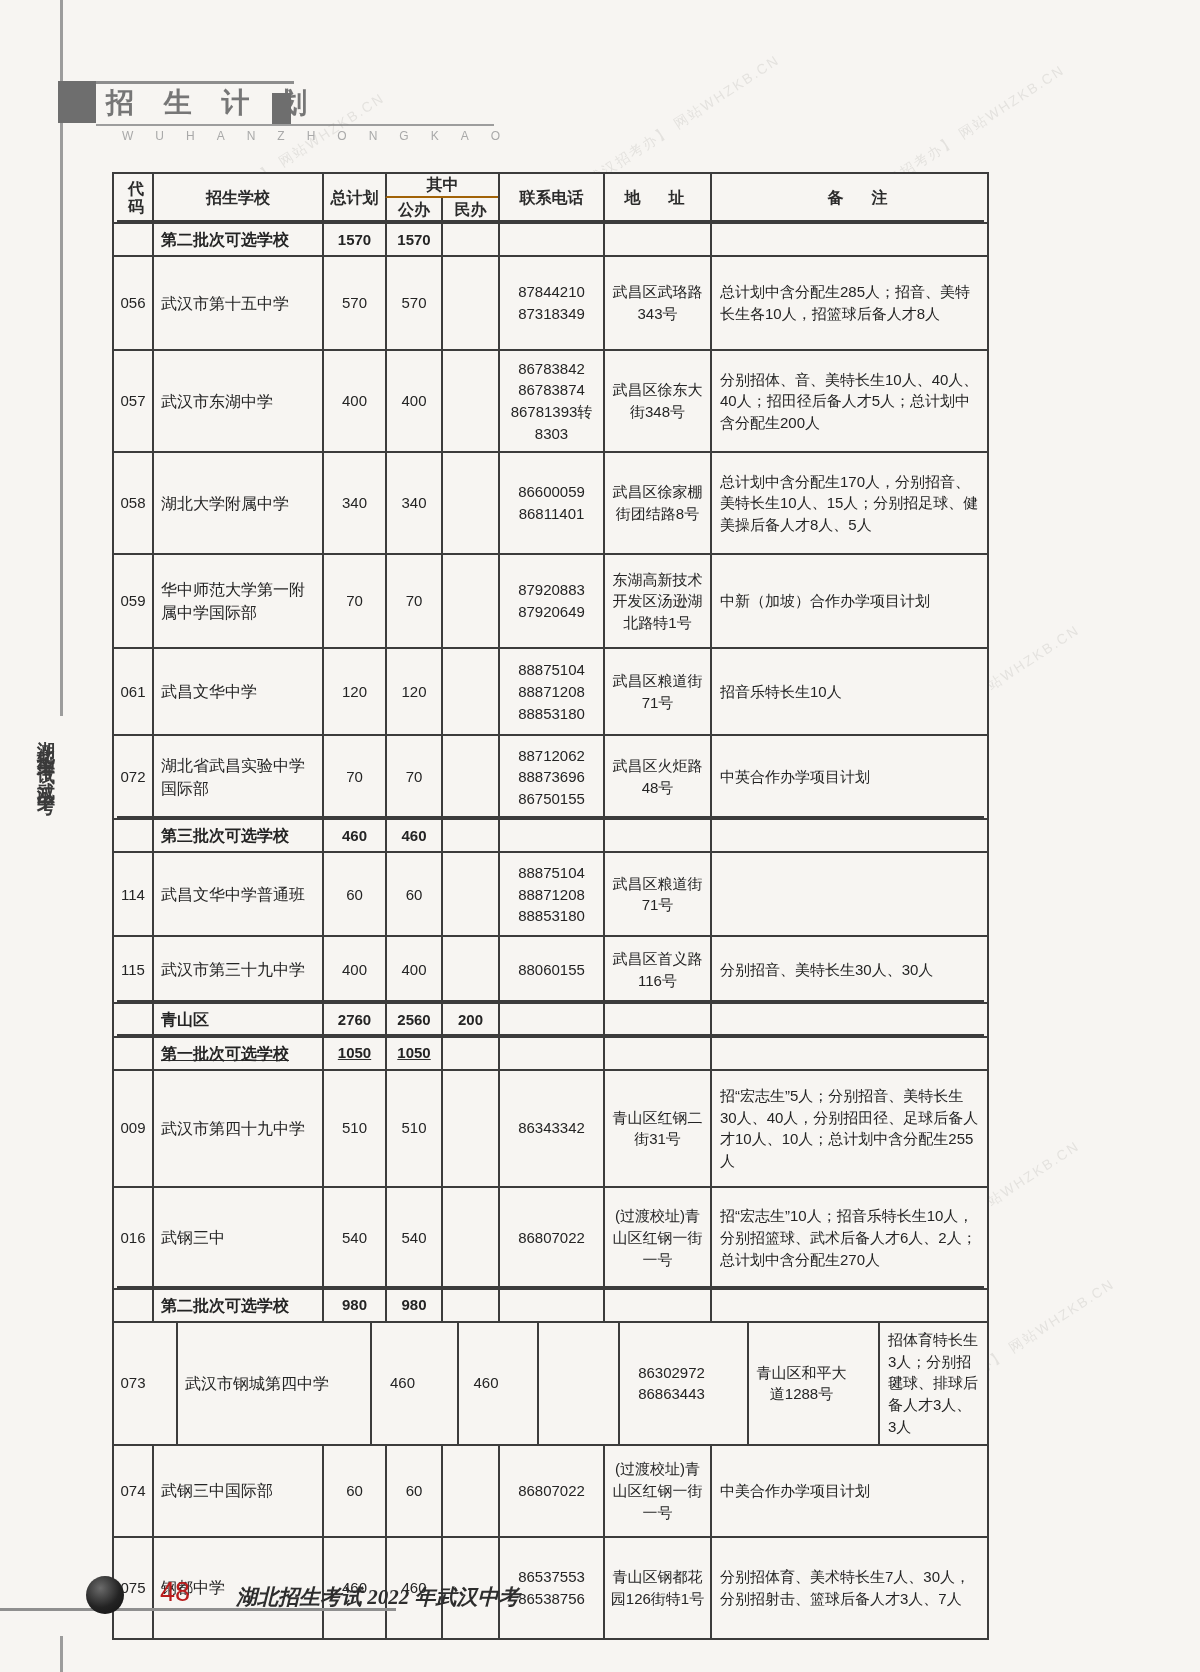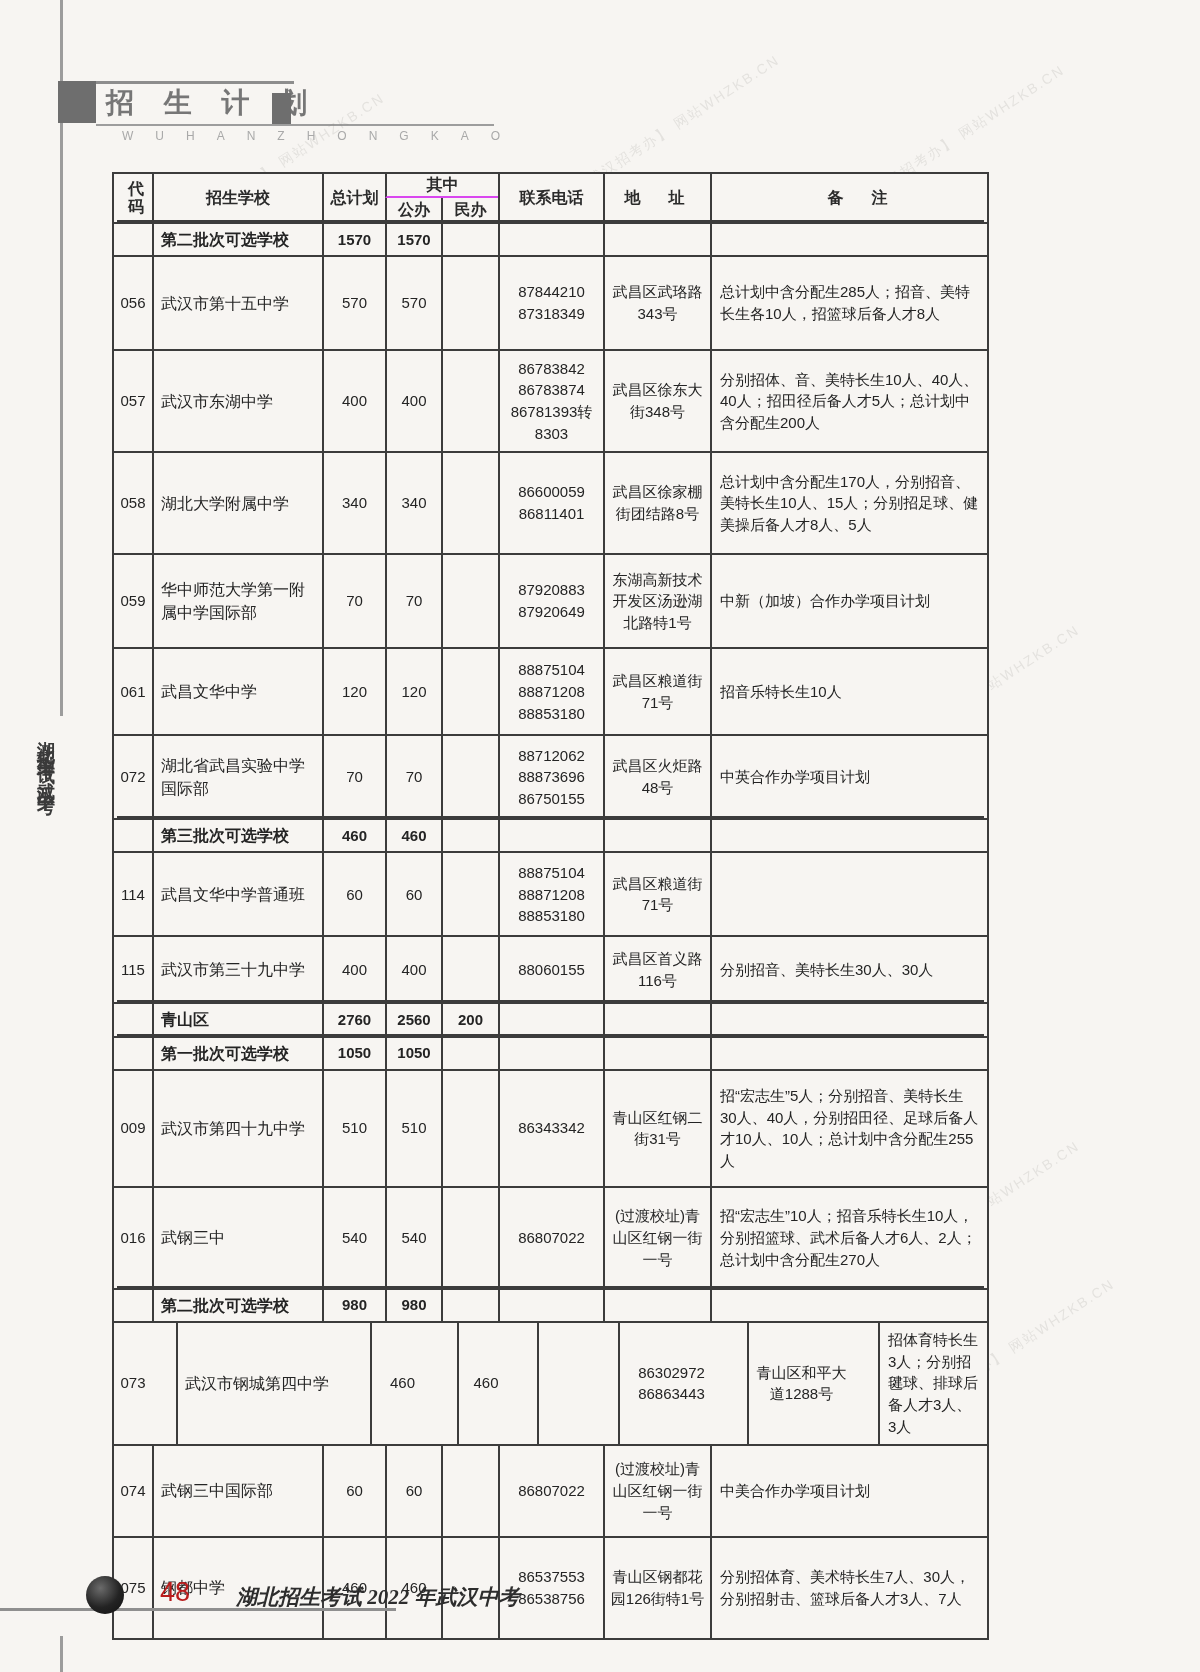--- a/index.html
+++ b/index.html
@@ -44,21 +44,21 @@
   }
   .th{
     display:flex;align-items:center;justify-content:center;text-align:center;
     font-weight:bold;font-size:16px;line-height:1.15;
     border-left:2px solid #3c3c3c;padding:0 2px;
   }
   .th:first-child{border-left:none;}
   .th-code{grid-area:1/1/3/2;padding-left:8px;}
   .th-school{grid-area:1/2/3/3;}
   .th-total{grid-area:1/3/3/4;}
-  .th-qz{grid-area:1/4/2/6;border-bottom:2px solid #d946ef;}
+  .th-qz{grid-area:1/4/2/6;border-bottom:2px solid #a16207;}
   .th-pub{grid-area:2/4/3/5;border-left:2px solid #3c3c3c;}
   .th-priv{grid-area:2/5/3/6;}
   .th-phone{grid-area:1/6/3/7;}
   .th-addr{grid-area:1/7/3/8;letter-spacing:6px;}
   .th-remark{grid-area:1/8/3/9;letter-spacing:6px;padding-left:24px;}
 
   .row{
     display:grid;
     grid-template-columns:38px 170px 63px 56px 57px 105px 107px 1fr;
     border-top:2px solid #3c3c3c;
@@ -247,21 +247,21 @@
         <div class="row section" style="min-height: 27px;">
           <div class="cell c-code"></div>
           <div class="cell c-school">青山区</div>
           <div class="cell c-total">2760</div>
           <div class="cell c-pub">2560</div>
           <div class="cell c-priv">200</div>
           <div class="cell c-phone"></div>
           <div class="cell c-addr"></div>
           <div class="cell c-remark"></div>
         </div>
-        <div class="row section" style="min-height: 27px;">
+        <div class="row section" style="min-height: 27px; text-decoration: underline;">
           <div class="cell c-code"></div>
           <div class="cell c-school">第一批次可选学校</div>
           <div class="cell c-total">1050</div>
           <div class="cell c-pub">1050</div>
           <div class="cell c-priv"></div>
           <div class="cell c-phone"></div>
           <div class="cell c-addr"></div>
           <div class="cell c-remark"></div>
         </div>
         <div class="row" style="min-height: 115px;">

